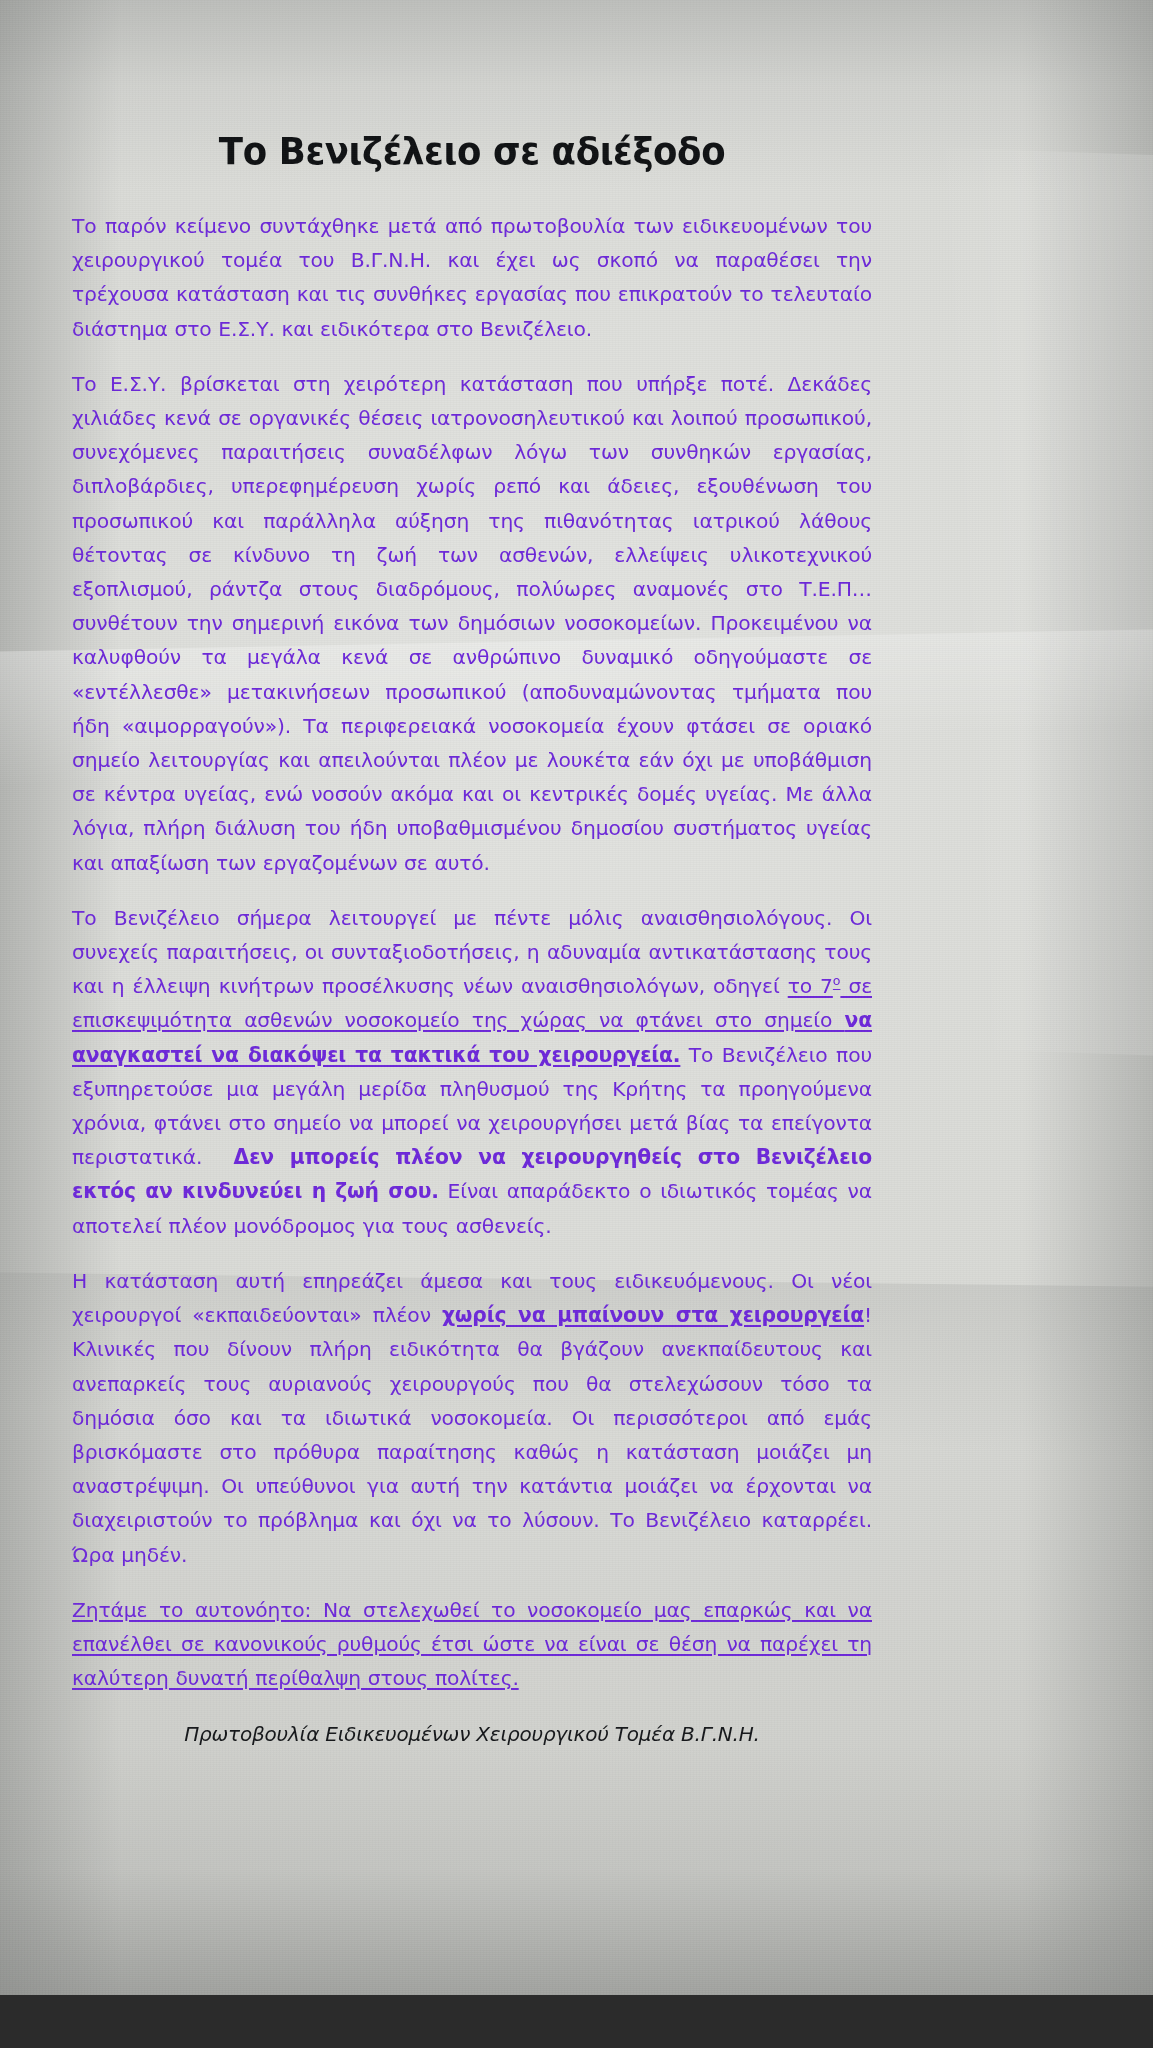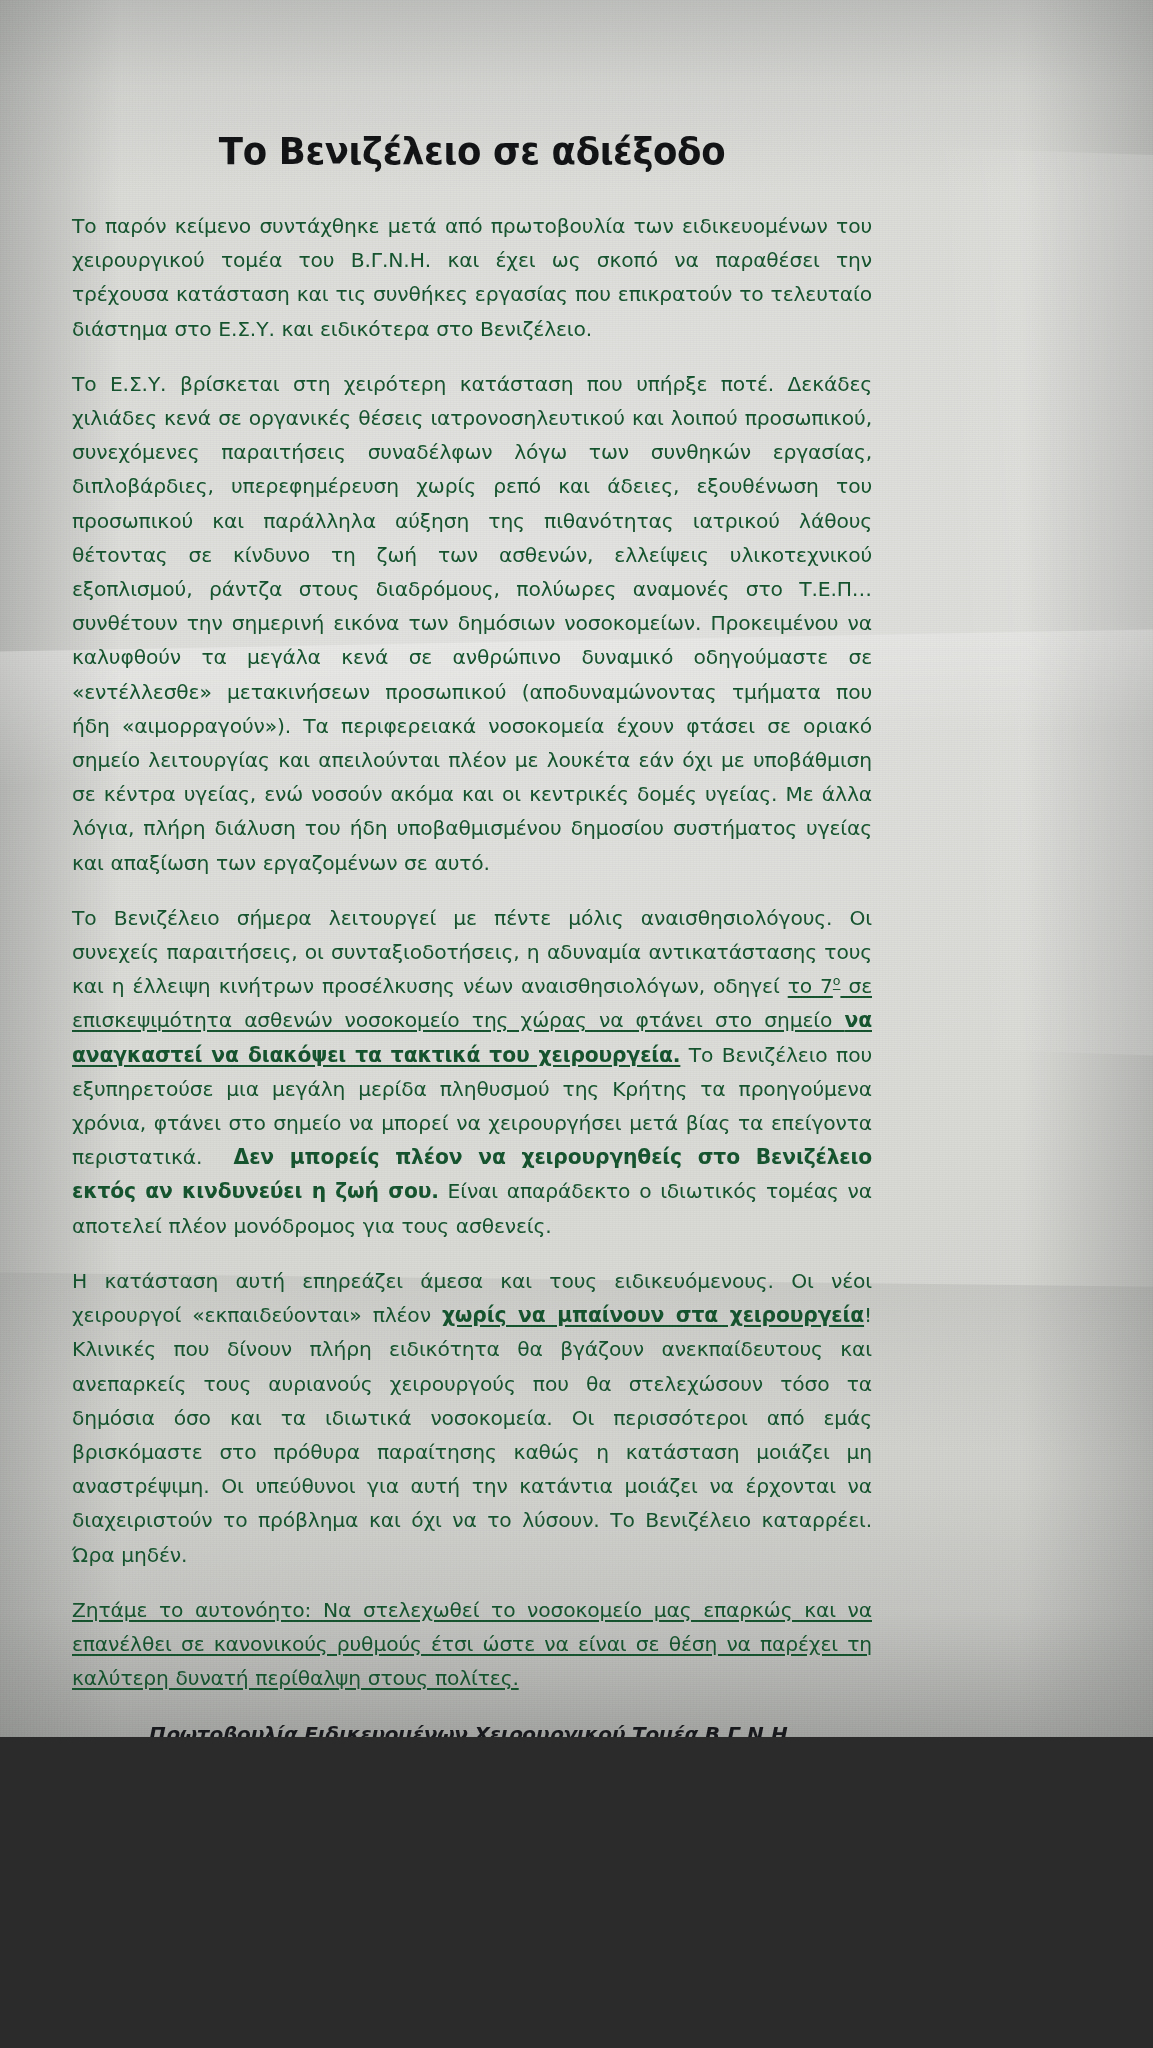--- a/index.html
+++ b/index.html
@@ -5,21 +5,21 @@
 <style>
   html, body {
     margin: 0;
     padding: 0;
     background: #2b2b2b;
   }
 
   #page {
     position: relative;
     width: 1153px;
-    height: 1737px;
+    height: 1995px;
     overflow: hidden;
     background: #d9dad6;
     font-family: "DejaVu Sans", sans-serif;
   }
 
   
   .paper-base {
     position: absolute;
     inset: 0;
     background:
@@ -103,42 +103,42 @@
     color: #101214;
     transform: scaleX(0.96);
   }
 
   p.para {
     margin: 0 0 21px 0;
     text-align: justify;
     font-size: 20.3px;
     line-height: 34.2px;
     font-family: "DejaVu Sans", sans-serif;
-    color: #14532d;
+    color: #6d28d9;
     letter-spacing: -0.15px;
     word-spacing: 0.5px;
   }
 
   p.para.tight { margin-bottom: 27px; }
 
   .u { text-decoration: underline; text-underline-offset: 3px; }
   .b { font-weight: bold; margin-left: 16px; }
   .bu { font-weight: bold; text-decoration: underline; text-underline-offset: 3px; }
 
   sup.ord {
     font-size: 0.62em;
     vertical-align: super;
     line-height: 0;
   }
 
   .signature {
     margin: 26px 0 0 0;
     text-align: center;
     font-style: italic;
-    font-weight: bold;
+    font-weight: normal;
     font-size: 20px;
     letter-spacing: -0.2px;
     color: #15171a;
     font-family: "DejaVu Sans", sans-serif;
   }
 
   
   .content { filter: blur(0.18px); }
 </style>
 </head>

